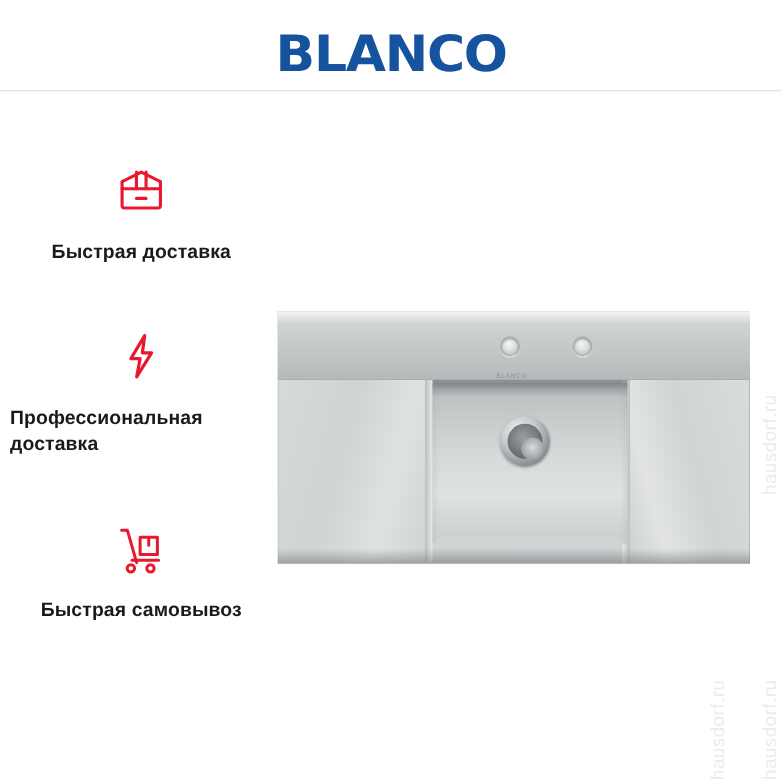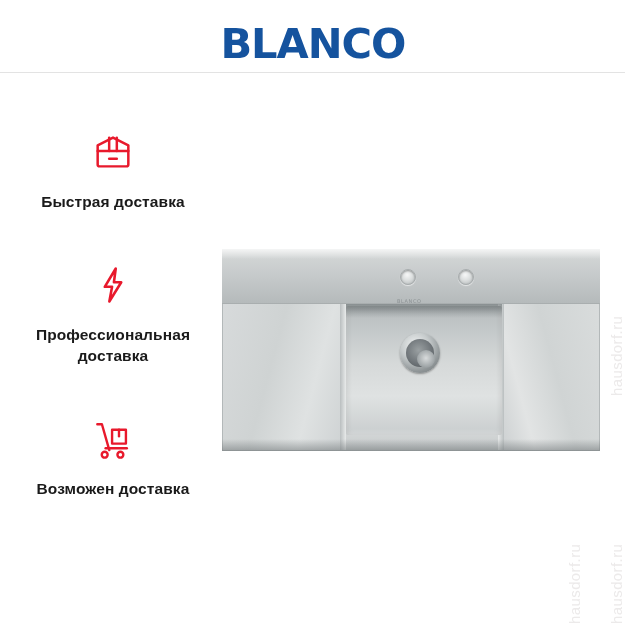--- a/index.html
+++ b/index.html
@@ -52,21 +52,21 @@
     width: 210px;
     display: flex;
     flex-direction: column;
     align-items: center;
   }
   .feature {
     width: 100%;
     display: flex;
     flex-direction: column;
     align-items: center;
-    text-align: center;
+    text-align: left;
   }
   .feature + .feature {
     margin-top: 46px;
   }
   .feature-icon {
     width: 56px;
     height: 52px;
     display: flex;
     align-items: center;
     justify-content: center;
@@ -290,21 +290,21 @@
       <div class="feature-icon">
         <svg width="48" height="46" viewBox="0 0 52 48" fill="none" stroke="#e8192c" stroke-width="2.6" stroke-linecap="round" stroke-linejoin="round">
           <path d="M9 8 L14 8 L22 36"></path>
           <circle cx="17" cy="41" r="3.2"></circle>
           <circle cx="34" cy="41" r="3.2"></circle>
           <rect x="25" y="14" width="15" height="15"></rect>
           <line x1="32.5" y1="14" x2="32.5" y2="21"></line>
           <line x1="18" y1="34" x2="41" y2="34"></line>
         </svg>
       </div>
-      <div class="feature-label">Возможен доставка</div>
+      <div class="feature-label">Быстрая самовывоз</div>
     </div>
 
   </div>
 
   <div class="product">
     <div class="sink-wrap">
       <div class="sink-body"></div>
       <div class="sink-deck">
         <div class="sink-deck-hi"></div>
       </div>

